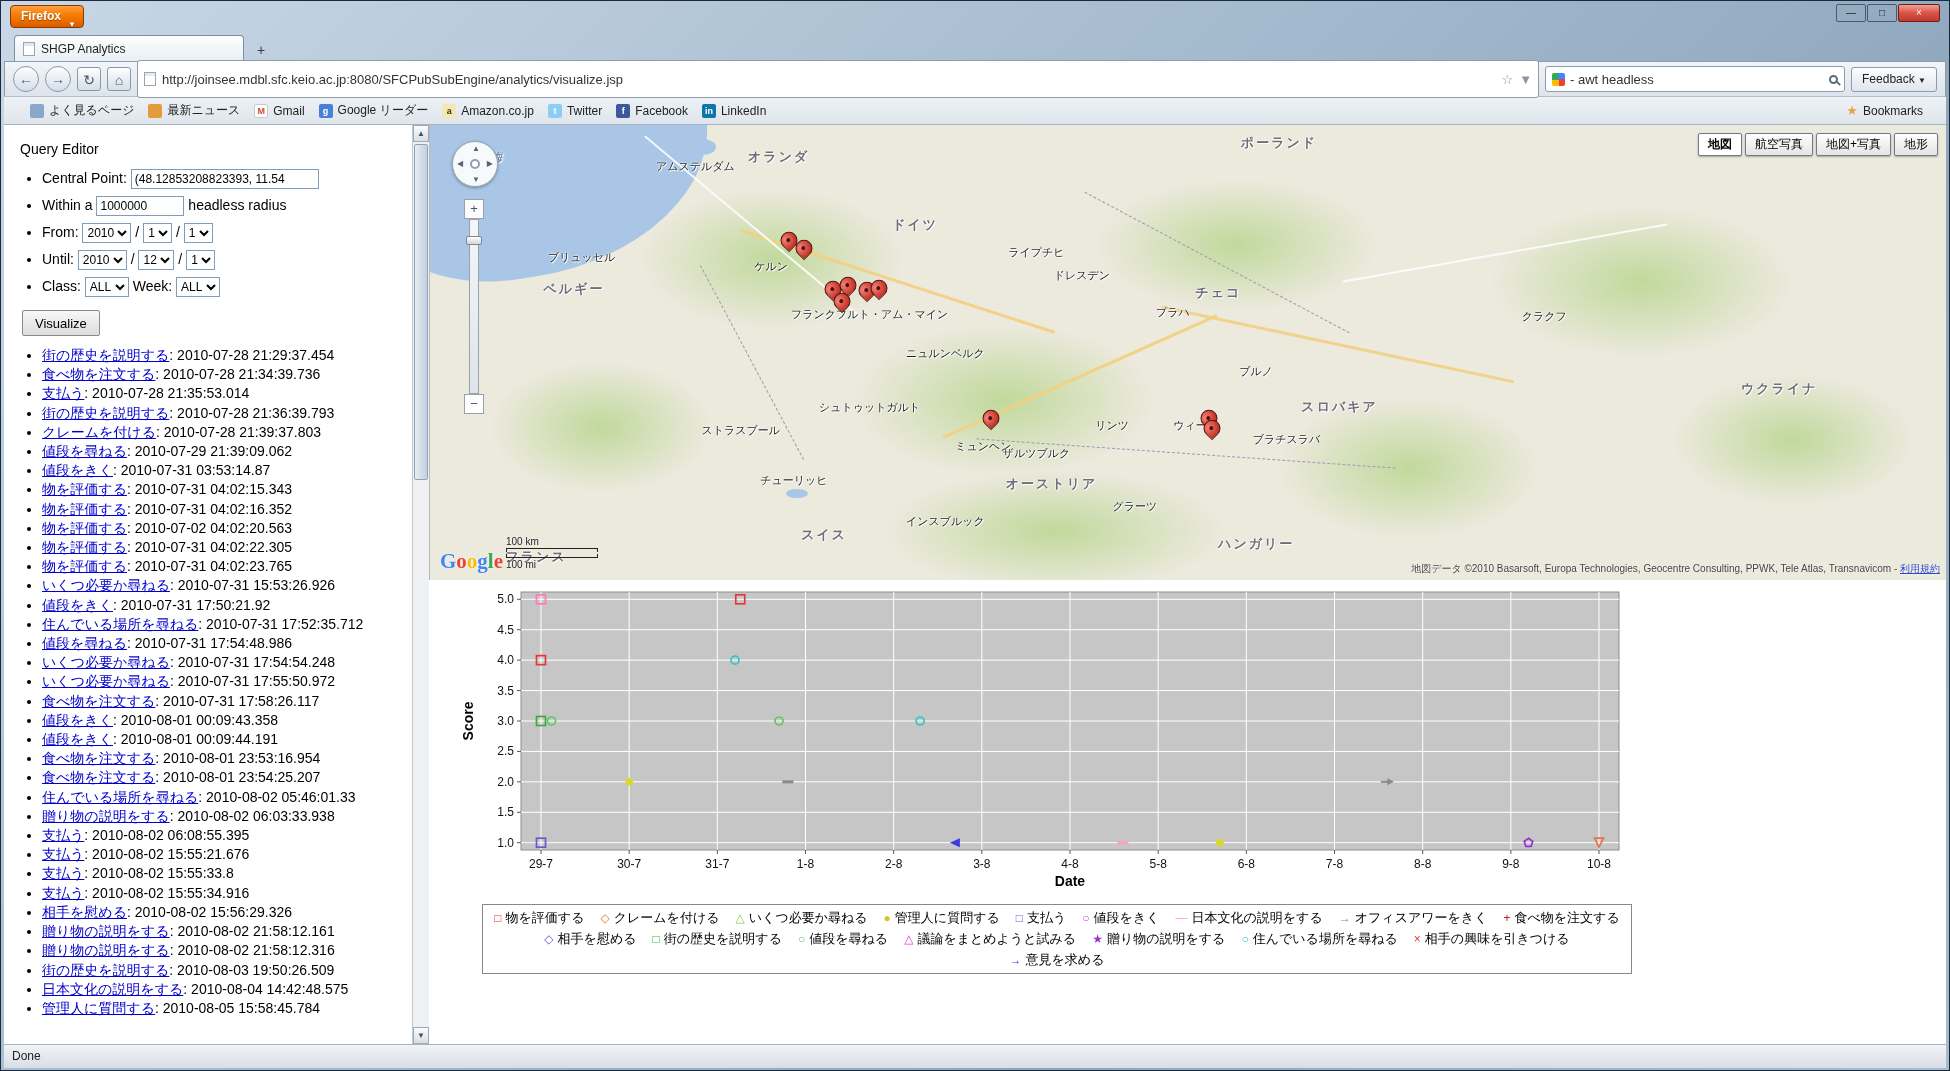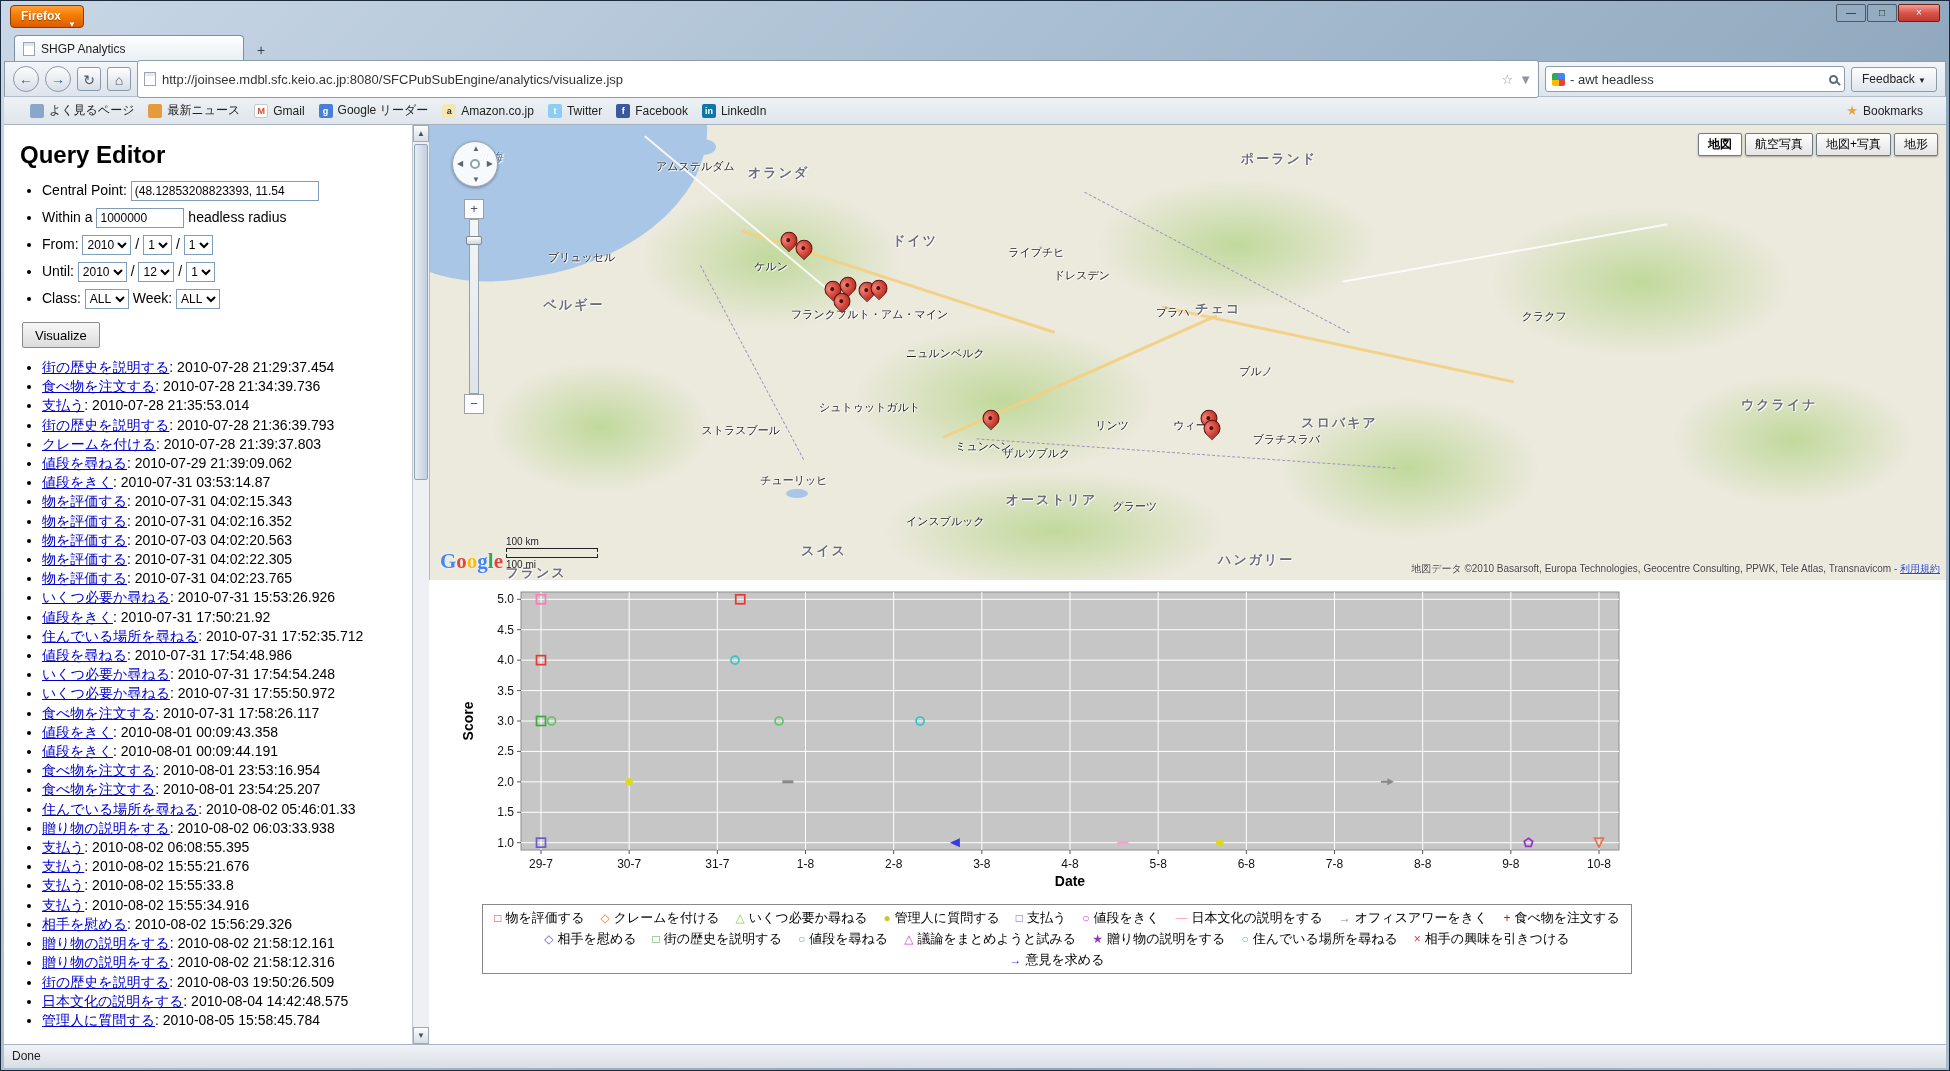--- a/index.html
+++ b/index.html
@@ -39,21 +39,21 @@
   .bookmarksbar { height:28px; background:linear-gradient(#eef2f6,#dfe5ec); border-bottom:1px solid #a9b3bf; display:flex; align-items:center; padding:0 19px; font-size:12px; color:#222; }
   .bm-item { display:flex; align-items:center; gap:5px; padding:0 7px; height:22px; border-radius:3px; }
   .bm-ico { width:14px; height:14px; border-radius:2px; font-size:9px; font-weight:bold; display:flex; align-items:center; justify-content:center; }
   .bm-right { margin-left:auto; display:flex; align-items:center; gap:5px; padding-right:4px; }
   .star-gold { color:#e8a33d; font-size:13px; }
 
   
   .content { display:flex; height:919px; background:#fff; }
   .left-pane { width:425px; position:relative; flex:none; }
   .left-inner { position:absolute; inset:0 17px 0 0; overflow:hidden; padding:12px 4px 0 16px; }
-  h1.qtitle { font-size:24px; font-weight:bold; margin:4px 0 12px 0; color:#000; }
+  h1.qtitle { font-size:14px; font-weight:normal; margin:4px 0 12px 0; color:#000; }
   ul.qform { list-style:disc outside; margin-left:22px; font-size:14px; color:#000; }
   ul.qform li { margin-bottom:7px; }
   .cp-input { width:188px; height:20px; font-size:12px; border:1px solid #7f9db9; padding:0 3px; font-family:"Liberation Sans",sans-serif; }
   .radius-input { width:88px; height:20px; font-size:12px; border:1px solid #7f9db9; padding:0 3px; }
   select { font-size:12px; height:20px; border:1px solid #7f9db9; background:#fff; font-family:"Liberation Sans",sans-serif; }
   .visualize { margin:6px 0 10px 2px; height:26px; padding:0 12px; font-size:13px; background:linear-gradient(#f8f8f8,#dcdcdc); border:1px solid #8b8b8b; border-radius:2px; font-family:"Liberation Sans",sans-serif; }
   ul.results { list-style:disc outside; margin-left:22px; font-size:14px; line-height:19.2px; color:#000; }
   ul.results a { color:#0000cc; text-decoration:underline; }
   .vscroll { position:absolute; top:0; right:0; width:17px; height:100%; background:#eef0f4; border-left:1px solid #c2c8d0; display:flex; flex-direction:column; }
   .sb-btn { height:17px; background:linear-gradient(#fbfcfd,#d7dee7); border:1px solid #9daab8; font-size:8px; text-align:center; line-height:15px; color:#44505e; }
@@ -63,21 +63,21 @@
   
   .right-pane { flex:1; display:flex; flex-direction:column; background:#fff; overflow:hidden; }
   .map { position:relative; height:455px; background:#ece9dd; overflow:hidden; border-left:1px solid #b9b9b9; }
   .sea { position:absolute; left:-70px; top:-90px; width:350px; height:240px; background:#a9c6e6; border-radius:0 0 55% 40%; transform:rotate(-9deg); }
   .lake { position:absolute; background:#a9c6e6; border-radius:50%; }
   .gp { position:absolute; border-radius:50%; background:radial-gradient(closest-side, rgba(190,216,152,.95), rgba(190,216,152,0)); }
   .border-line { position:absolute; border-top:1px dashed #a195b8; }
   .road { position:absolute; height:3px; background:#f3cf7f; border-radius:2px; opacity:.9; }
   .road.white { height:2px; background:#fdfdfd; }
   .maplabel { position:absolute; white-space:nowrap; transform:translate(-50%,-50%); text-shadow:0 0 2px #fff,0 0 2px #fff,1px 1px 0 #fff; z-index:3; }
-  .maplabel.country { font-size:13px; color:#6e6e78; font-weight:bold; letter-spacing:2px;margin-top:16px; }
+  .maplabel.country { font-size:13px; color:#6e6e78; font-weight:bold; letter-spacing:2px; }
   .maplabel.city { font-size:11px; color:#1c1c1c; }
   .maplabel.water { font-size:12px; color:#46709e; font-style:italic; }
   .pin { position:absolute; width:17px; height:17px; background:radial-gradient(circle at 35% 30%, #f4837a, #cb3a2d 65%, #9e241c); border:1px solid #591410; border-radius:50% 50% 50% 0; transform:translate(-50%,-90%) rotate(-45deg); z-index:5; }
   .pin::after { content:''; position:absolute; left:5px; top:5px; width:4px; height:4px; border-radius:50%; background:#4d100c; }
   .pan-ctl { position:absolute; left:22px; top:16px; width:46px; height:46px; border-radius:50%; background:rgba(255,255,255,.9); border:1px solid #98a2ac; box-shadow:0 1px 3px rgba(0,0,0,.35); z-index:6; }
   .pan-ctl span { position:absolute; font-size:8px; color:#5b6570; }
   .pan-up{left:19px;top:2px;} .pan-down{left:19px;bottom:2px;} .pan-left{left:4px;top:17px;} .pan-right{right:4px;top:17px;}
   .pan-center { position:absolute; left:17px; top:17px; width:10px; height:10px; border:2px solid #8fa0b0; border-radius:50%; background:#fff; }
   .zoom-ctl { position:absolute; left:34px; top:74px; width:20px; z-index:6; }
   .zbtn { width:20px; height:20px; background:rgba(255,255,255,.95); border:1px solid #98a2ac; text-align:center; line-height:18px; font-size:13px; color:#4c5special660; color:#4c5660; }
@@ -233,21 +233,21 @@
         <ul class="results" id="results">
             <li><a href="#">街の歴史を説明する</a><span>: 2010-07-28 21:29:37.454</span></li>
             <li><a href="#">食べ物を注文する</a><span>: 2010-07-28 21:34:39.736</span></li>
             <li><a href="#">支払う</a><span>: 2010-07-28 21:35:53.014</span></li>
             <li><a href="#">街の歴史を説明する</a><span>: 2010-07-28 21:36:39.793</span></li>
             <li><a href="#">クレームを付ける</a><span>: 2010-07-28 21:39:37.803</span></li>
             <li><a href="#">値段を尋ねる</a><span>: 2010-07-29 21:39:09.062</span></li>
             <li><a href="#">値段をきく</a><span>: 2010-07-31 03:53:14.87</span></li>
             <li><a href="#">物を評価する</a><span>: 2010-07-31 04:02:15.343</span></li>
             <li><a href="#">物を評価する</a><span>: 2010-07-31 04:02:16.352</span></li>
-            <li><a href="#">物を評価する</a><span>: 2010-07-03 04:02:20.563</span></li>
+            <li><a href="#">物を評価する</a><span>: 2010-07-02 04:02:20.563</span></li>
             <li><a href="#">物を評価する</a><span>: 2010-07-31 04:02:22.305</span></li>
             <li><a href="#">物を評価する</a><span>: 2010-07-31 04:02:23.765</span></li>
             <li><a href="#">いくつ必要か尋ねる</a><span>: 2010-07-31 15:53:26.926</span></li>
             <li><a href="#">値段をきく</a><span>: 2010-07-31 17:50:21.92</span></li>
             <li><a href="#">住んでいる場所を尋ねる</a><span>: 2010-07-31 17:52:35.712</span></li>
             <li><a href="#">値段を尋ねる</a><span>: 2010-07-31 17:54:48.986</span></li>
             <li><a href="#">いくつ必要か尋ねる</a><span>: 2010-07-31 17:54:54.248</span></li>
             <li><a href="#">いくつ必要か尋ねる</a><span>: 2010-07-31 17:55:50.972</span></li>
             <li><a href="#">食べ物を注文する</a><span>: 2010-07-31 17:58:26.117</span></li>
             <li><a href="#">値段をきく</a><span>: 2010-08-01 00:09:43.358</span></li>

